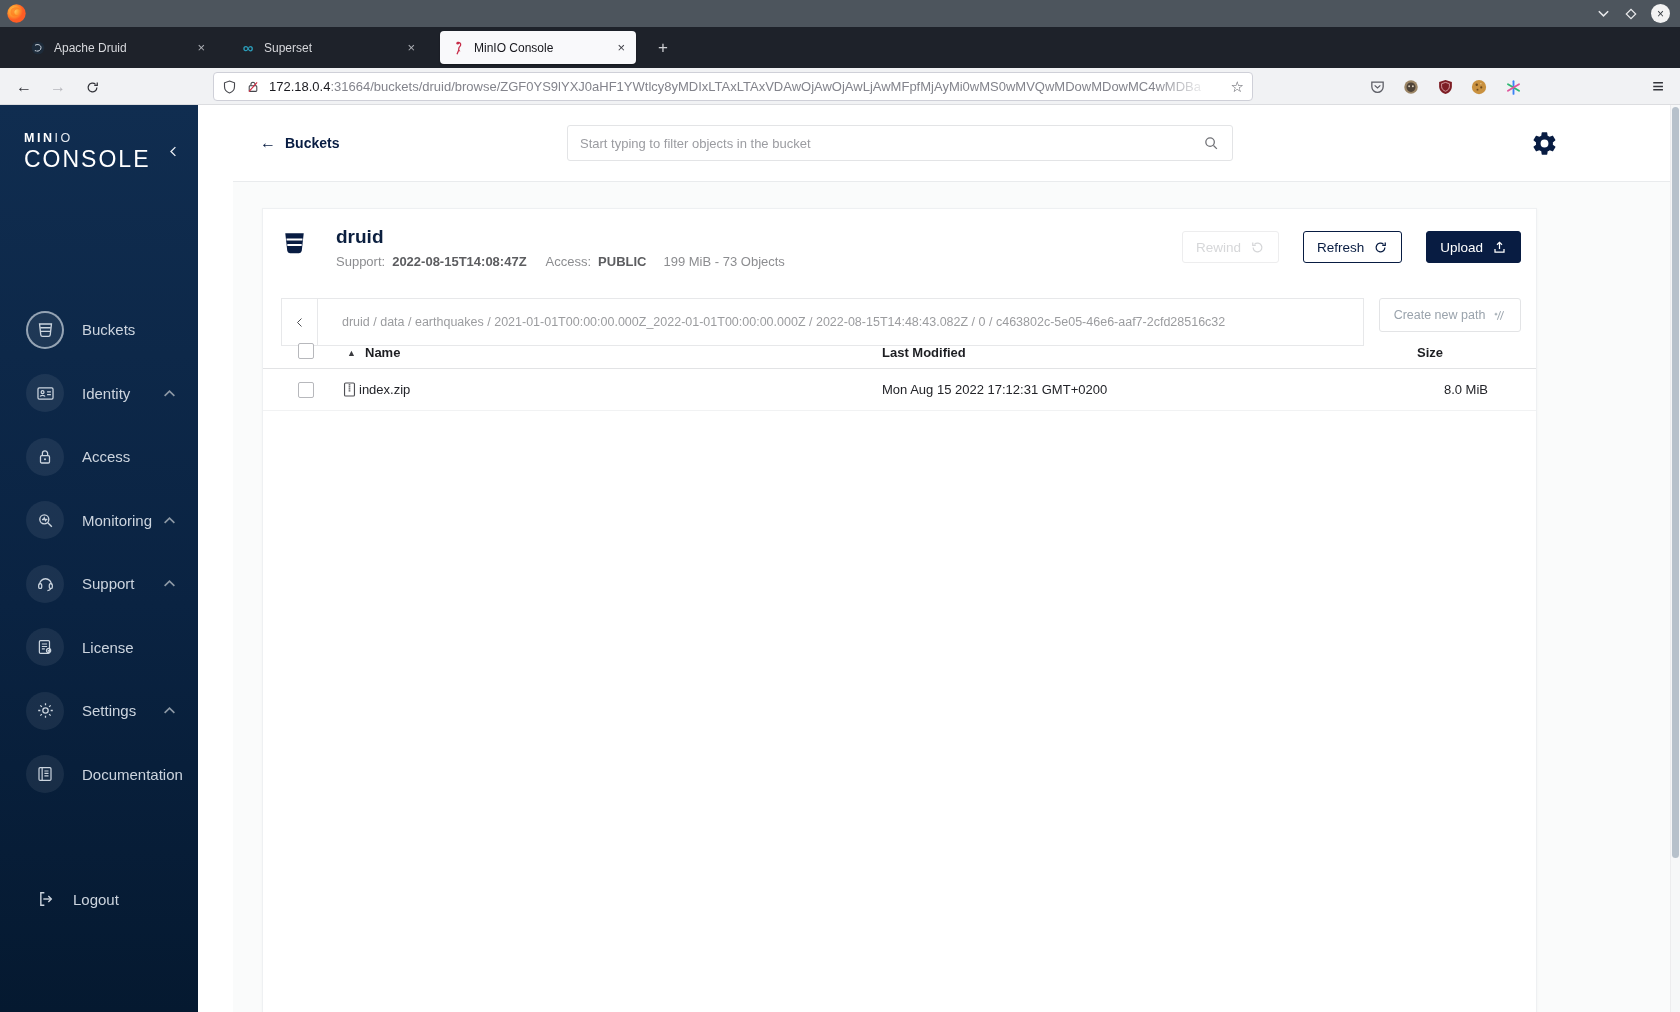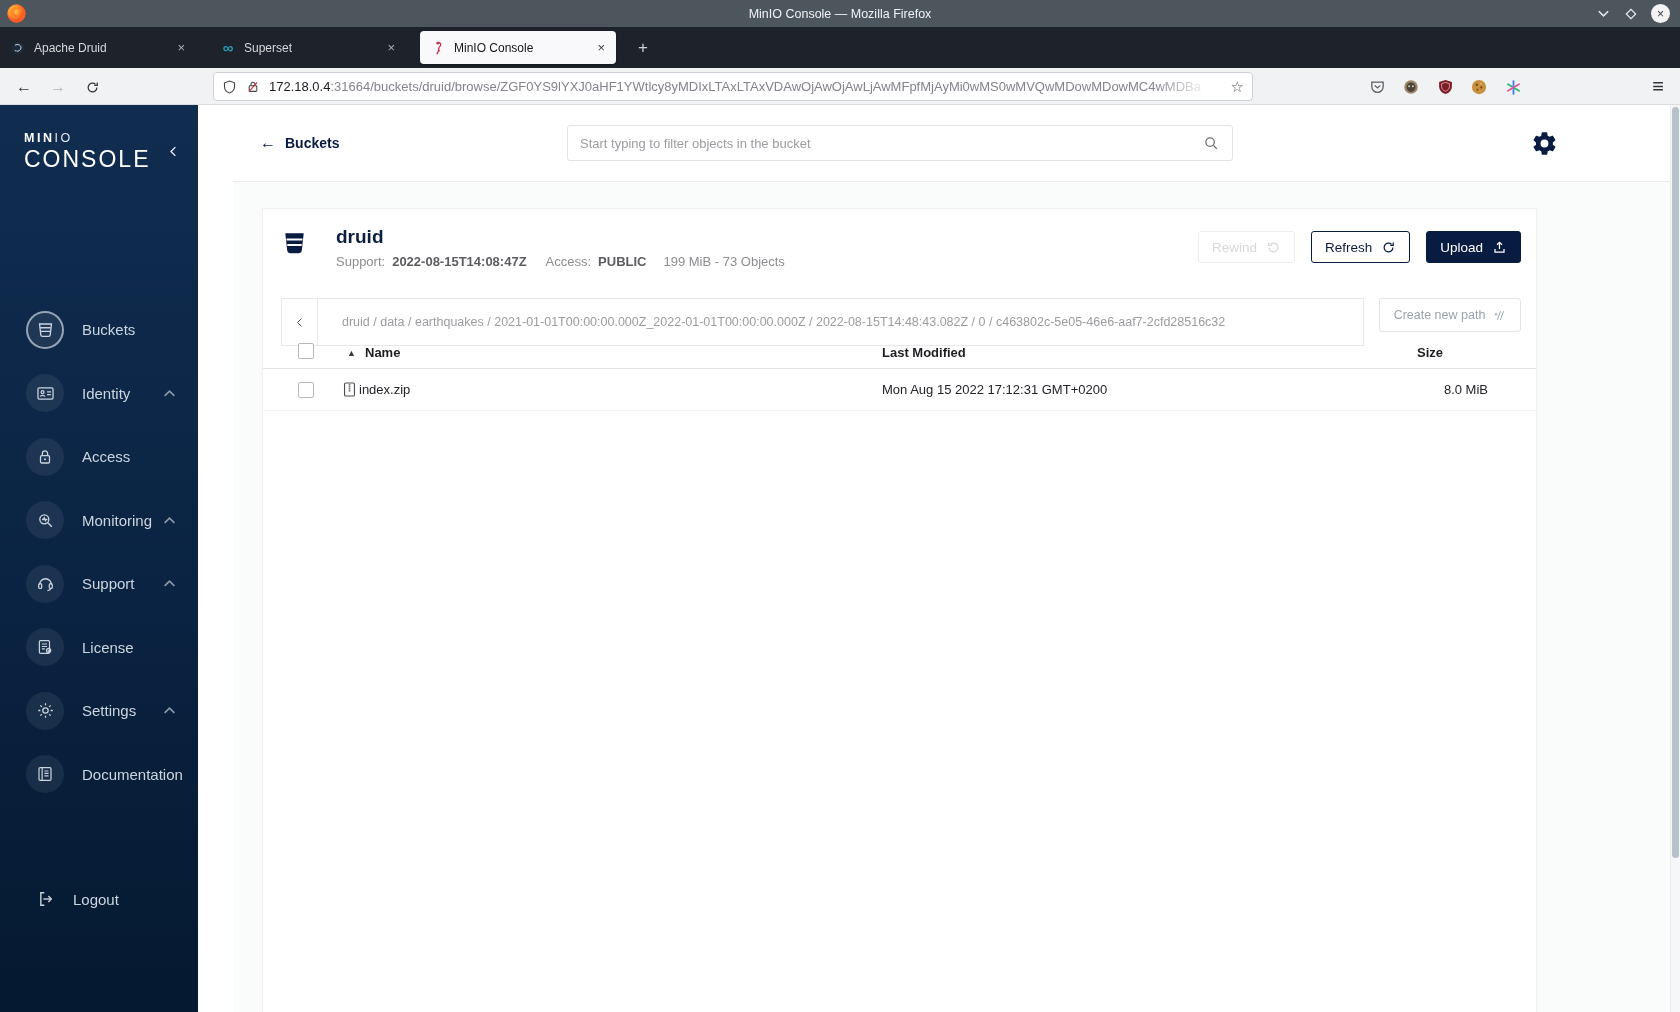--- a/index.html
+++ b/index.html
@@ -10,21 +10,21 @@
   
   .titlebar { position:absolute; top:0; left:0; right:0; height:27px; background:#4d555d;
               display:flex; align-items:center; }
   .ff-logo { position:absolute; left:6px; top:3px; width:21px; height:21px; }
   .win-title { width:100%; text-align:center; color:#f2f3f4; font-size:12.5px; }
   .win-ctrls { position:absolute; right:10px; top:0; height:27px; display:flex; align-items:center; gap:13px; }
   .win-close-circ { width:19px; height:19px; border-radius:50%; background:#f3f3f3; display:flex; align-items:center; justify-content:center; color:#343a40; font-size:12px; }
 
   
   .tabbar { position:absolute; top:27px; left:0; right:0; height:41px; background:#1e222a;
-            display:flex; align-items:center; padding-left:0; }
+            display:flex; align-items:center; padding-left:20px; }
   .tab { width:196px; height:33px; border-radius:4px; display:flex; align-items:center;
          padding:0 8px 0 10px; margin-right:14px; color:#d7d8dc; font-size:12px; }
   .tab.active { background:#f9f9fb; color:#16161c; box-shadow:0 1px 2px rgba(0,0,0,.35); }
   .tab .tab-ico { width:16px; height:16px; margin-right:8px; flex:none; }
   .tab .tab-label { flex:1; white-space:nowrap; overflow:hidden; text-overflow:ellipsis; }
   .tab .tab-close { flex:none; font-size:13px; color:#aeb0b6; padding:0 3px; }
   .tab.active .tab-close { color:#3c3c44; }
   .newtab-btn { width:26px; height:26px; border-radius:4px; color:#cfd0d4; font-size:17px;
                 display:flex; align-items:center; justify-content:center; }
 
@@ -84,21 +84,21 @@
 
   
   .card { position:absolute; left:29px; top:103px; width:1275px; height:870px; background:#fff;
           border:1px solid #eef0f2; box-shadow:0 1px 3px rgba(0,0,0,.04); }
   .bucket-head { position:absolute; top:17px; left:18px; right:15px; height:60px; }
   .bucket-glyph { position:absolute; left:0; top:3px; }
   .bucket-title { position:absolute; left:55px; top:0; font-size:19px; font-weight:700; color:#0b1f3f; }
   .bucket-meta { position:absolute; left:55px; top:28px; font-size:13px; color:#8c8d90; display:flex; gap:7px; align-items:baseline; }
   .meta-val { font-weight:700; color:#5c5d60; }
   .meta-stats { margin-left:10px; color:#8c8d90; }
-  .head-btns { position:absolute; right:0; top:5px; display:flex; gap:16px; }
+  .head-btns { position:absolute; right:0; top:5px; display:flex; gap:24px; }
   .btn { height:32px; border-radius:3px; font-size:13.5px; display:inline-flex; align-items:center;
          gap:9px; padding:0 13px; background:#fff; cursor:pointer; font-family:"Liberation Sans",sans-serif; }
   .btn-disabled { border:1px solid #ededee; color:#d6d7d9; cursor:default; }
   .btn-outline { border:1px solid #081C42; color:#081C42; }
   .btn-primary { background:#081C42; border:1px solid #081C42; color:#fff; }
   .btn svg { display:block; }
 
   
   .path-row { position:absolute; top:89px; left:18px; right:15px; height:34px; display:flex; }
   .path-bar { width:1083px; height:48px; border:1px solid #e7e8ea; display:flex; align-items:stretch; background:#fff; }
@@ -141,21 +141,20 @@
       <defs>
           <radialGradient id="ffg" cx="35%" cy="35%">
             <stop offset="0%" stop-color="#ffd567"></stop>
             <stop offset="55%" stop-color="#ff9a2e"></stop>
             <stop offset="100%" stop-color="#ff5d24"></stop>
           </radialGradient>
         </defs>
       <circle cx="12" cy="12" r="10.5" fill="url(#ffg)"></circle>
       <path d="M6 7c3-3 9-3 11 1-3-1.5-6-1-7 1s0 5 4 5c-4 3-9 .5-9-3.5 0-1.5.4-2.7 1-3.5z" fill="#ff7b1e" opacity=".75"></path>
     </svg>
-    <div class="win-title">MinIO Console — Mozilla Firefox</div>
     <div class="win-ctrls">
       <svg width="15" height="15" viewBox="0 0 16 16">
           <polyline points="3,5.5 8,10.5 13,5.5" fill="none" stroke="#e9eaec" stroke-width="1.6"></polyline>
         </svg>
       <svg width="14" height="14" viewBox="0 0 16 16">
           <rect x="4.2" y="4.2" width="7.6" height="7.6" fill="none" stroke="#e9eaec" stroke-width="1.4" transform="rotate(45 8 8)"></rect>
         </svg>
       <div class="win-close-circ">×</div>
     </div>
   </div>

